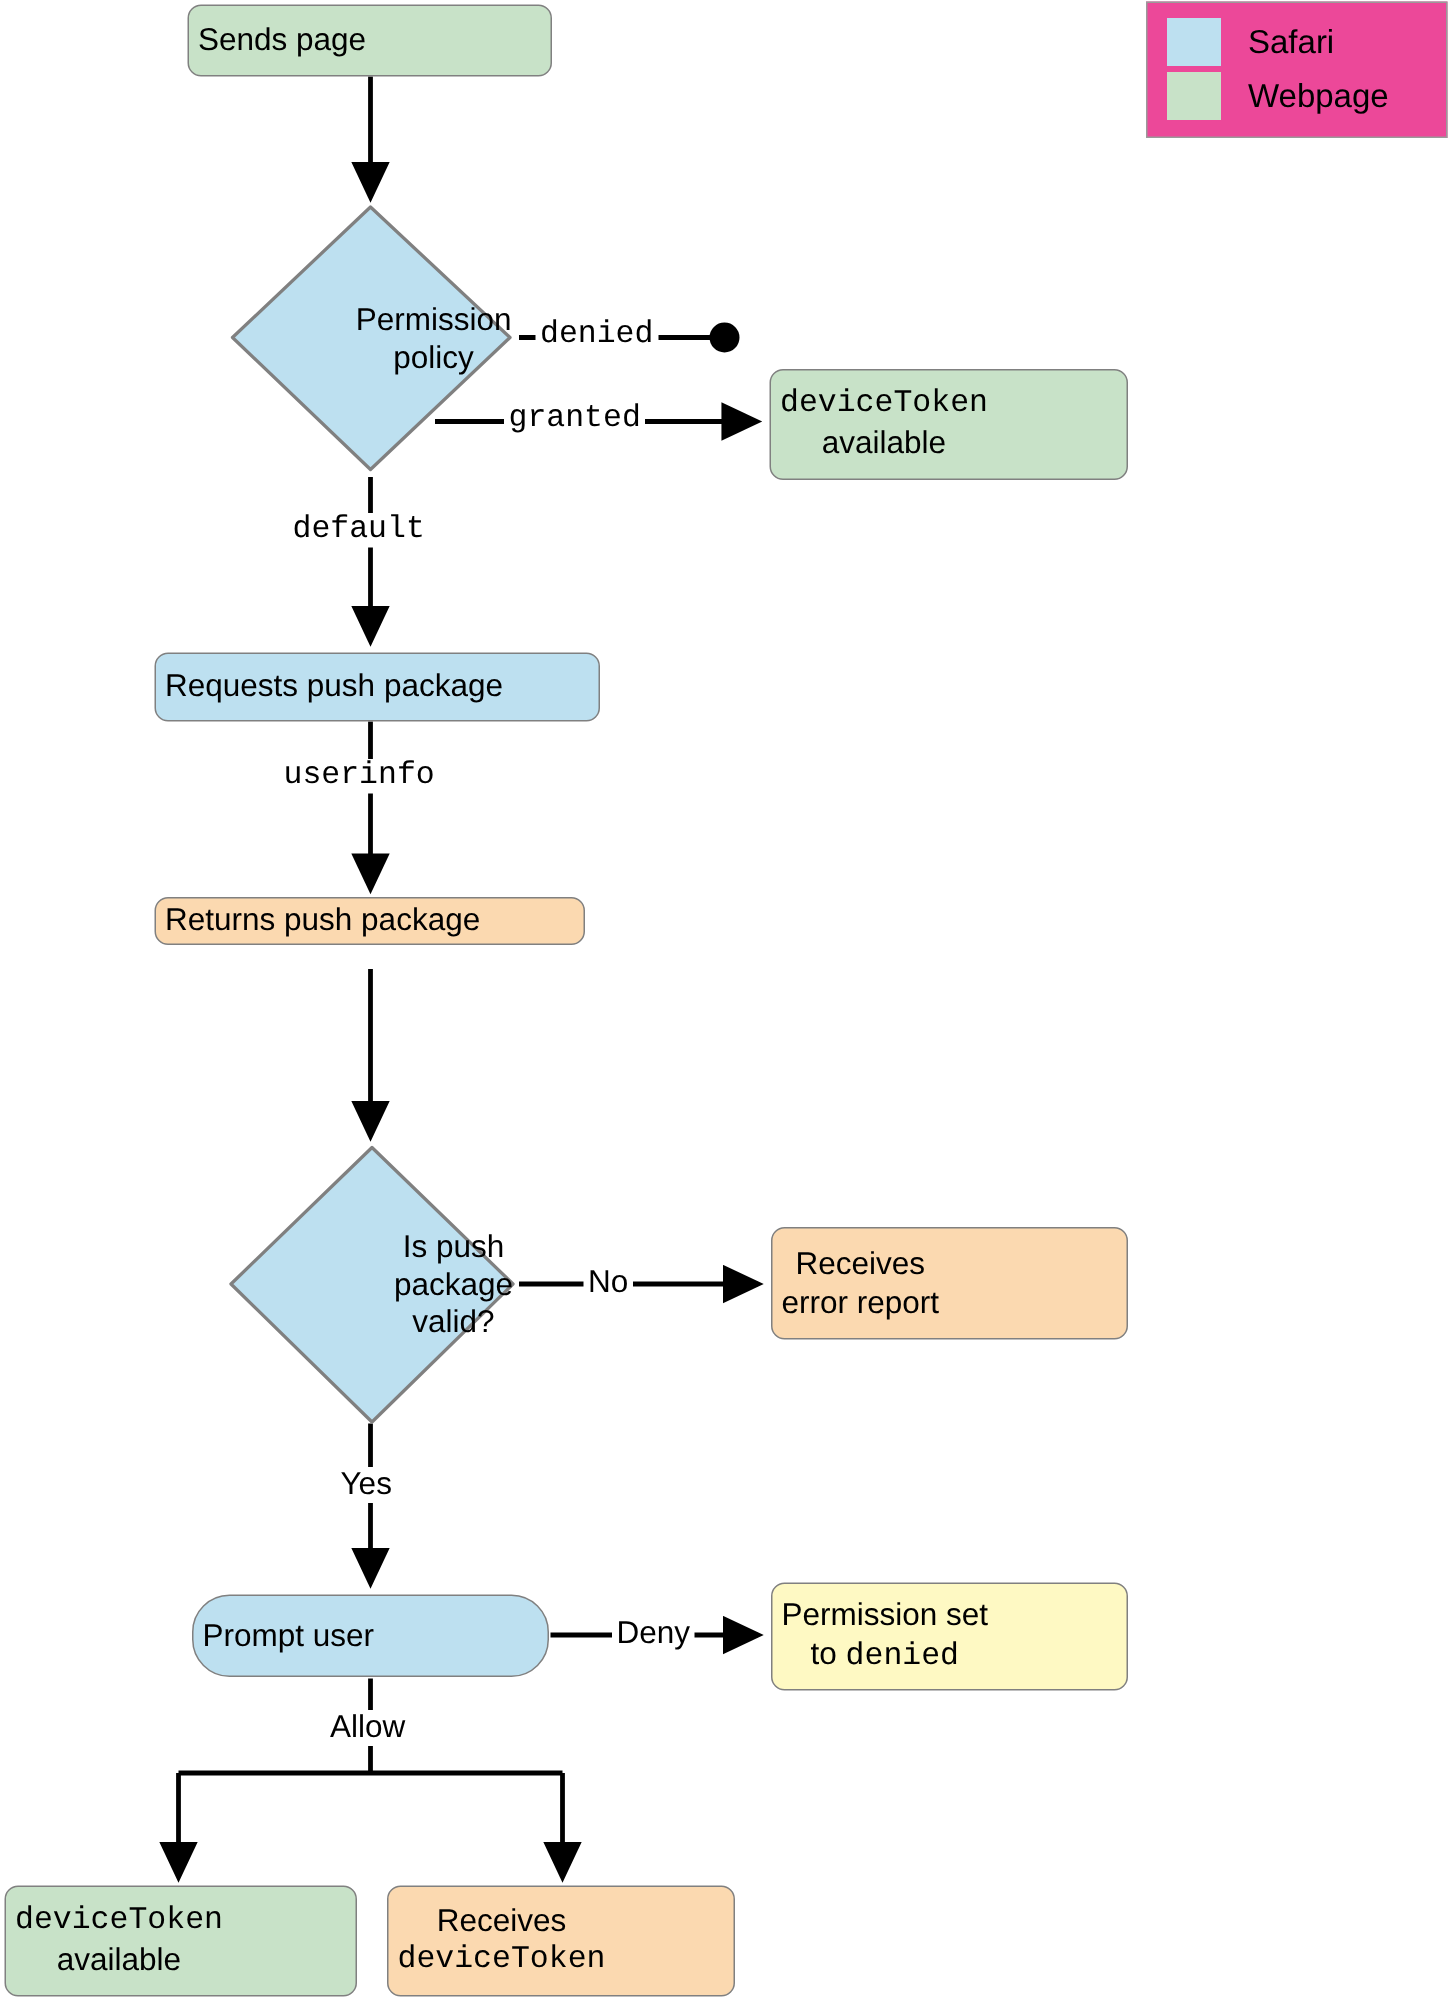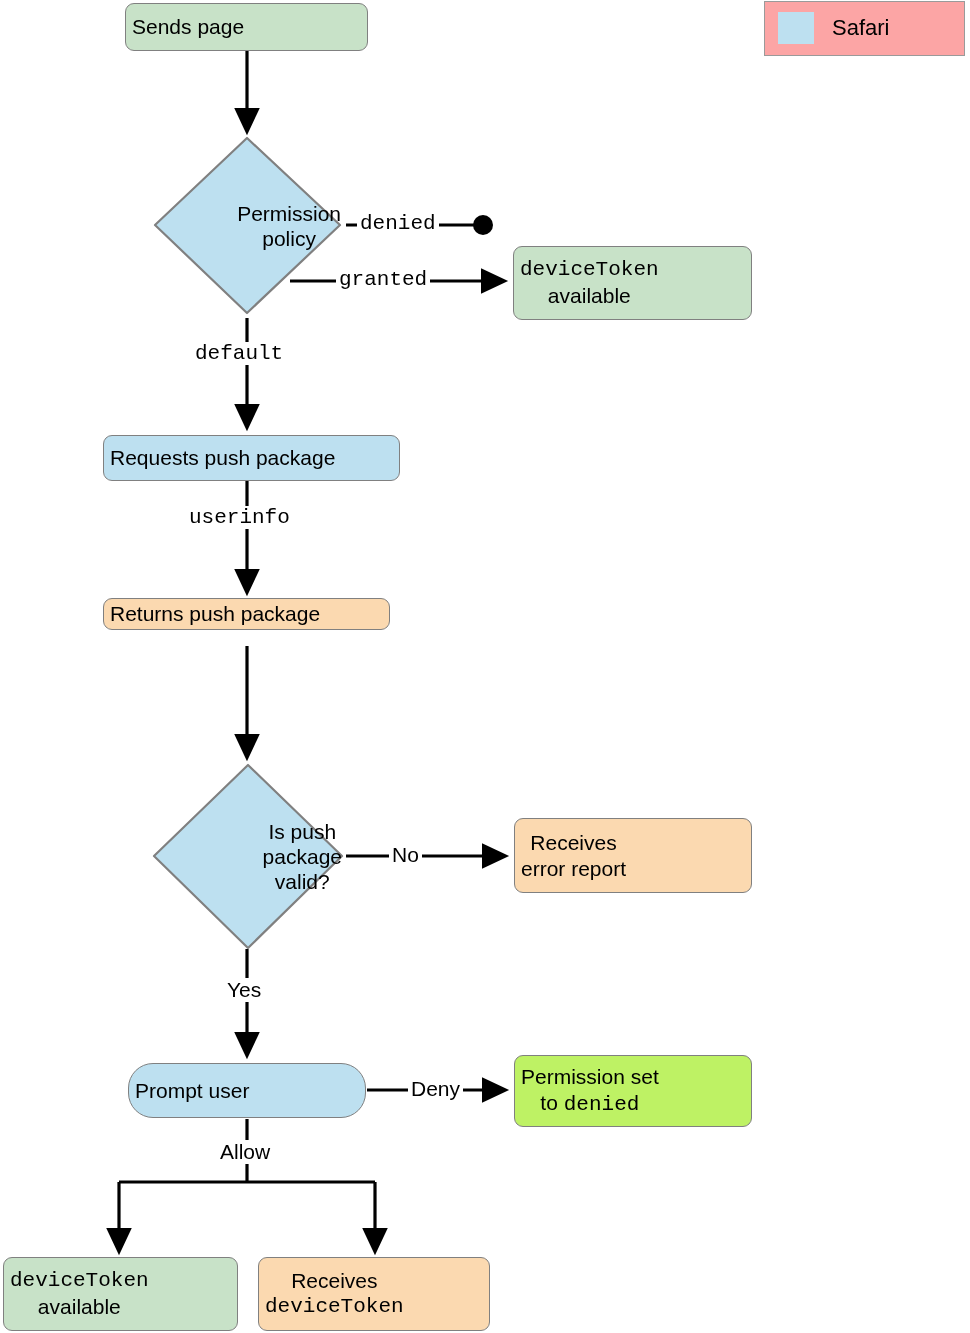--- a/index.html
+++ b/index.html
@@ -65,21 +65,21 @@
   }
   .edge-label.mono {
     font-family: "Liberation Mono", monospace;
   }
   #legend {
     position: absolute;
     left: 764px;
     top: 1px;
     width: 201px;
     border: 1.6px solid #9a9a9a;
-    background: #fca5a5;
+    background: #ec4899;
     box-sizing: border-box;
     padding: 8px 0 9px 0;
   }
   .legend-row {
     display: flex;
     align-items: center;
     height: 36px;
     padding-left: 13px;
   }
   .legend-swatch {
@@ -176,21 +176,21 @@
   <div>
     <div>Receives</div>
     <div>error report</div>
   </div>
 </div>
 
 <div class="node" style="left:128px; top:1063px; width:238px; height:55px; background:#bde0f0;border-radius:25px;">
   <span>Prompt user</span>
 </div>
 
-<div class="node" style="left:514px; top:1055px; width:238px; height:72px; background:#bef264;">
+<div class="node" style="left:514px; top:1055px; width:238px; height:72px; background:#fef9c3;">
   <div>
     <div>Permission set</div>
     <div>
       <span>to </span><span class="mono">denied</span>
     </div>
   </div>
 </div>
 
 <div class="node" style="left:3px; top:1257px; width:235px; height:74px; background:#c8e2c8;">
   <div>
@@ -213,13 +213,17 @@
 <div class="edge-label" style="left:389px; top:843px;">No</div>
 <div class="edge-label" style="left:224px; top:978px;">Yes</div>
 <div class="edge-label" style="left:408px; top:1077px;">Deny</div>
 <div class="edge-label" style="left:217px; top:1140px;">Allow</div>
 
 <div id="legend">
   <div class="legend-row">
     <div class="legend-swatch" style="background:#bde0f0;"></div>
     <div class="legend-text">Safari</div>
   </div>
+  <div class="legend-row">
+    <div class="legend-swatch" style="background:#c8e2c8;"></div>
+    <div class="legend-text">Webpage</div>
+  </div>
 </div>
 
 </body></html>

